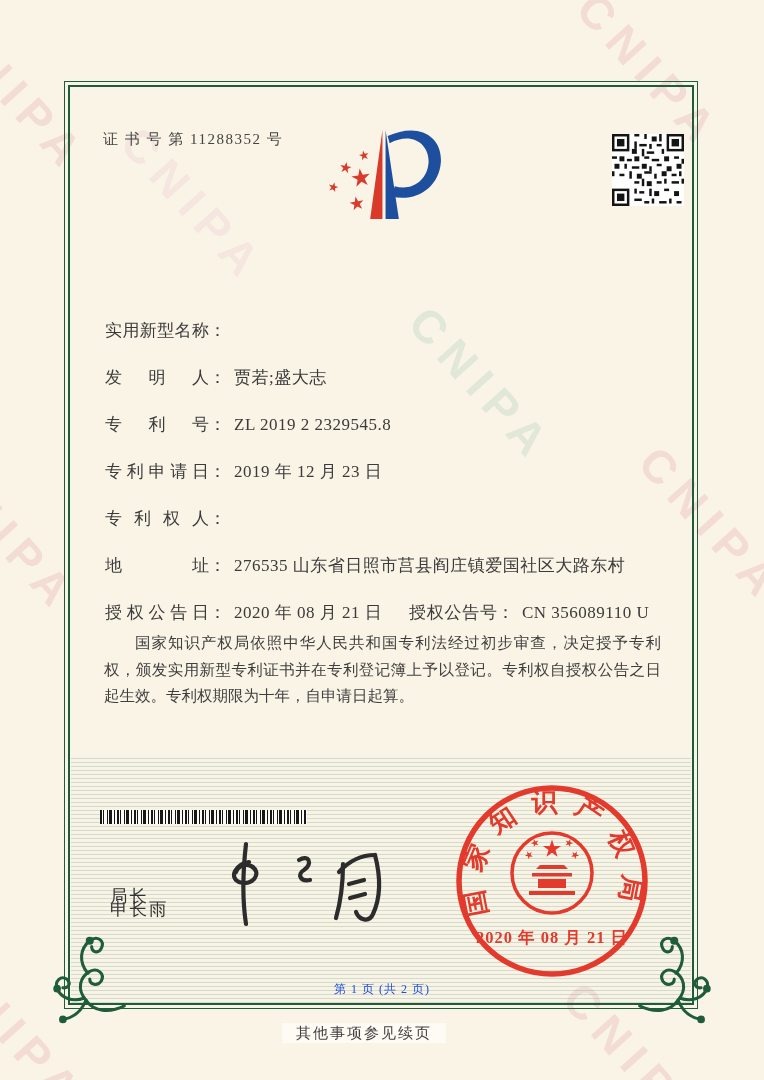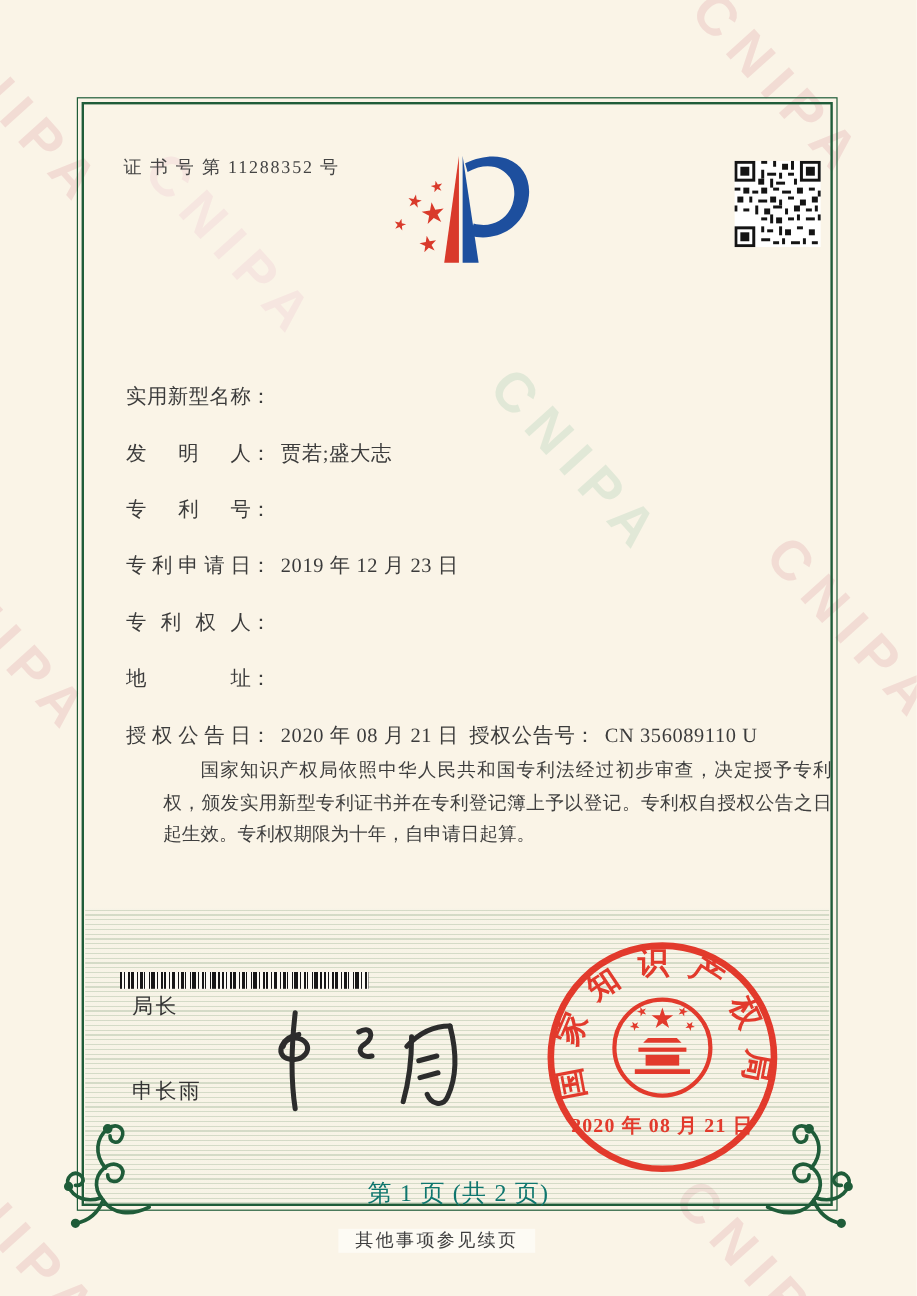--- a/index.html
+++ b/index.html
@@ -63,54 +63,54 @@
   
   .fields{position:absolute;z-index:3;left:105px;top:320px;width:560px;font-size:17px;}
   .frow{display:flex;height:22px;line-height:22px;margin-bottom:25px;white-space:nowrap;align-items:flex-end;}
   .flabel{
     display:inline-block;width:104px;
     text-align:justify;text-align-last:justify;
   }
   .colon{display:inline-block;margin-right:8px;}
   .fvalue{letter-spacing:0.5px;}
   .grant-left{display:flex;width:286px;}
-  .grant-right{display:flex;}
+  .grant-right{display:flex;margin-left:18px;}
   .grant-right .flabel{width:88px;}
   
   .body-text{
     position:absolute;z-index:3;left:104px;top:630px;width:557px;
-    font-size:15.5px;line-height:26.5px;text-align:justify;color:#3f3f3f;margin-left:32px;
+    font-size:15.5px;line-height:26.5px;text-align:justify;color:#3f3f3f;
   }
   .body-text p{margin:0;text-indent:2em;}
   
   .barcode{
     position:absolute;z-index:3;left:100px;top:810px;width:207px;height:14px;
     background-color:#fbfaf4;
     background-image:repeating-linear-gradient(90deg,
       #161616 0 2px, transparent 2px 3px,
       #161616 3px 4px, transparent 4px 7px,
       #161616 7px 8px, transparent 8px 9px,
       #161616 9px 12px, transparent 12px 14px,
       #161616 14px 15px, transparent 15px 17px);
   }
   
-  .sig-title{position:absolute;z-index:3;left:110px;top:826px;font-size:17.5px;letter-spacing:2px;color:#333;}
+  .sig-title{position:absolute;z-index:3;left:110px;top:884px;font-size:17.5px;letter-spacing:2px;color:#333;}
   .sig-name{position:absolute;z-index:3;left:110px;top:897px;font-size:17.5px;letter-spacing:2px;color:#333;}
   .sig-script{position:absolute;z-index:3;left:215px;top:836px;width:190px;height:92px;}
   
   .seal{position:absolute;z-index:5;left:452px;top:781px;width:200px;height:200px;}
   .seal svg{position:absolute;left:0;top:0;}
   .seal-date{
     position:absolute;left:0;top:146px;width:100%;text-align:center;
     font-size:16.5px;font-weight:bold;color:#e23a2c;letter-spacing:1px;
   }
   
   .page-info{
     position:absolute;z-index:3;left:65px;width:634px;top:981px;
-    text-align:center;font-size:20px;color:#0f766e;letter-spacing:1px;
+    text-align:center;font-size:12px;color:#1d4ed8;letter-spacing:1px;
   }
   .cont-note{
     position:absolute;z-index:3;left:0;width:728px;top:1024px;text-align:center;
     font-size:15px;color:#3f3f3f;
   }
   .cont-note span{background:#fdfbf4;padding:2px 14px;letter-spacing:2px;}
 </style>
 </head>
 <body>
 
@@ -261,33 +261,35 @@
         <span class="colon">：</span>
     </div>
     <div class="frow">
       <span class="flabel">发明人</span>
         <span class="colon">：</span>
         <span class="fvalue">贾若;盛大志</span>
     </div>
     <div class="frow">
       <span class="flabel">专利号</span>
         <span class="colon">：</span>
+        <span class="fvalue">ZL 2019 2 2329545.8</span>
     </div>
     <div class="frow">
       <span class="flabel">专利申请日</span>
         <span class="colon">：</span>
         <span class="fvalue">2019 年 12 月 23 日</span>
     </div>
     <div class="frow">
       <span class="flabel">专利权人</span>
         <span class="colon">：</span>
     </div>
     <div class="frow">
       <span class="flabel">地址</span>
         <span class="colon">：</span>
+        <span class="fvalue">276535 山东省日照市莒县阎庄镇爱国社区大路东村</span>
     </div>
     <div class="frow">
       <span class="grant-left">
         <span class="flabel">授权公告日</span>
           <span class="colon">：</span>
           <span class="fvalue">2020 年 08 月 21 日</span>
       </span>
       <span class="grant-right">
         <span class="flabel">授权公告号</span>
           <span class="colon">：</span>

